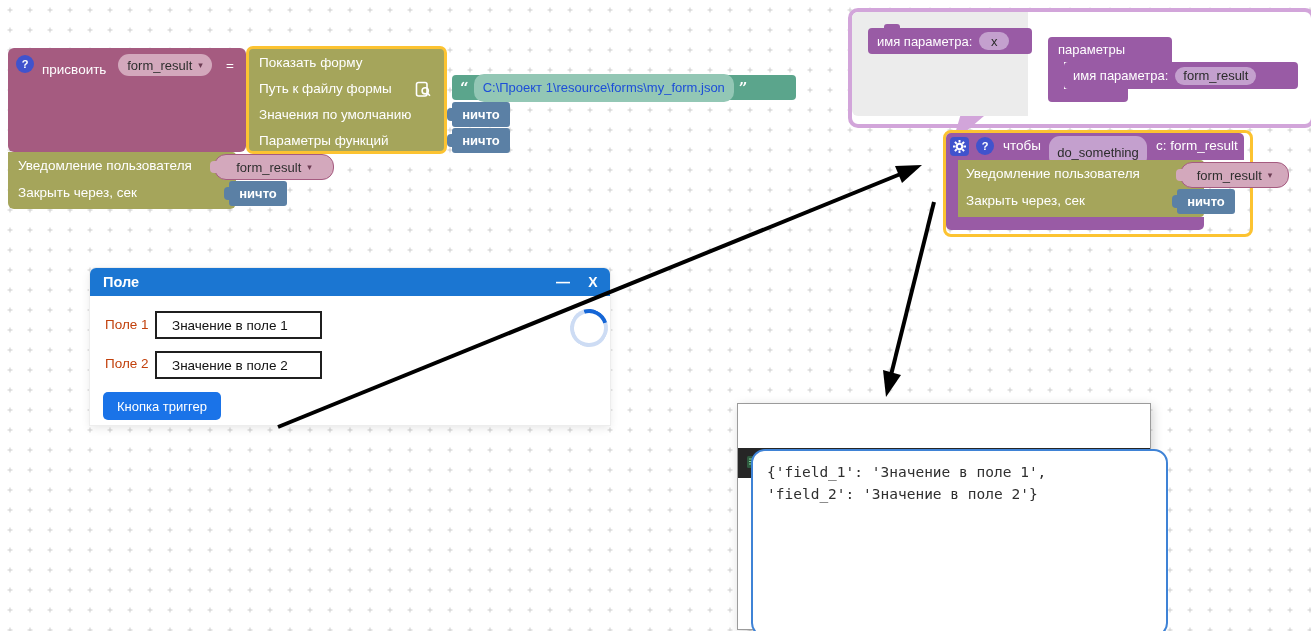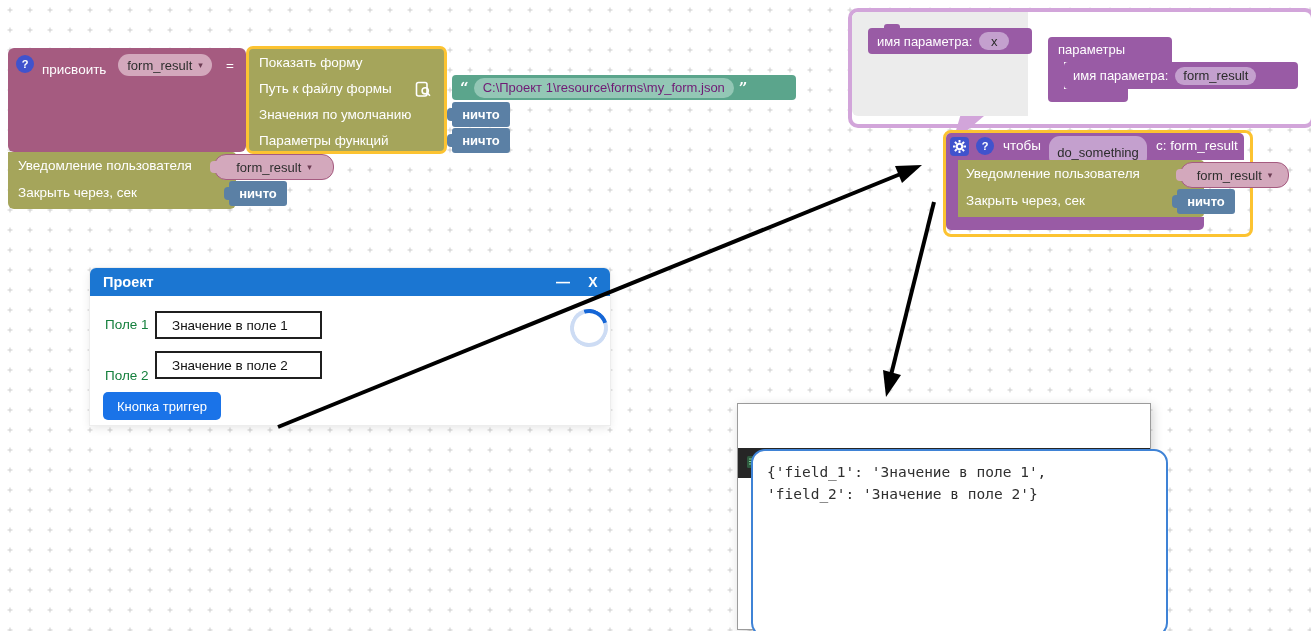--- a/index.html
+++ b/index.html
@@ -21,40 +21,40 @@
         display:flex;align-items:center;justify-content:center;font-size:11px;font-weight:bold;}
   .icn-square{position:absolute;width:19px;height:19px;border-radius:4px;background:#4053cd;
         display:flex;align-items:center;justify-content:center;}
   .pill{display:inline-flex;align-items:center;justify-content:center;background:#d3a8bc;border-radius:11px;
         color:#2e2e2e;font-size:13px;white-space:nowrap;}
   .pill-purple{background:#c4a0ce;color:#2b2b2b;}
   .caret{font-size:9px;color:#6b3b52;margin-left:6px;}
   .pinkblk{position:absolute;background:#d3a8bc;border:1px solid #a55b80;border-radius:12px;color:#2e2e2e;
         font-size:13px;display:flex;align-items:center;justify-content:center;z-index:12;white-space:nowrap;}
   .pinkblk::before{content:'';position:absolute;left:-5px;top:6px;width:6px;height:12px;background:#d3a8bc;border-radius:4px 0 0 4px;}
-  .str-pill{background:#93c7b5;border-radius:10px;height:20px;display:flex;align-items:center;
-        padding:0 9px;color:#701a75;font-size:13px;white-space:nowrap;}
+  .str-pill{background:#93c7b5;border-radius:10px;height:28px;display:flex;align-items:center;
+        padding:0 9px;color:#1d4ed8;font-size:13px;white-space:nowrap;}
   .quote{color:#fff;font-family:"DejaVu Serif",serif;font-weight:bold;font-size:15px;line-height:10px;}
   .bump{position:absolute;width:16px;height:5px;background:#995ba5;border-radius:3px 3px 0 0;}
   
   .bubble{position:absolute;background:#fff;border:4px solid #d2a5da;border-radius:10px;z-index:9;}
   .bubble-tail{position:absolute;background:#d2a5da;z-index:9;
         clip-path:polygon(12% 100%, 34% 0, 100% 0);}
   .gray-panel{position:absolute;left:0;top:0;width:176px;height:104px;background:#ececec;border-radius:6px 0 0 6px;}
   
   .fn-outline{position:absolute;border:3px solid #fcc331;border-radius:8px;z-index:10;}
   
   .window{position:absolute;background:#fff;z-index:20;}
   .form-window{box-shadow:0 0 0 1px #ededed,0 3px 10px rgba(0,0,0,.10);border-radius:6px 6px 0 0;}
   .form-title{position:absolute;left:0;top:0;right:0;height:28px;background:#1b76d2;border-radius:6px 6px 0 0;
         color:#fff;display:flex;align-items:center;}
   .form-title .t{font-weight:bold;font-size:14.5px;margin-left:13px;}
   .wbtn{position:absolute;top:0;height:28px;width:26px;display:flex;align-items:center;justify-content:center;
         color:#fff;font-size:14px;font-weight:bold;cursor:default;}
-  .flabel{position:absolute;color:#15803d;font-size:13.5px;}
+  .flabel{position:absolute;color:#c2410c;font-size:13.5px;}
   .finput{position:absolute;height:28px;border:2px solid #1f1f1f;font-size:13.5px;padding:0 15px;
         font-family:"Liberation Sans","DejaVu Sans",sans-serif;color:#111;background:#fff;box-sizing:border-box;}
   .fbutton{position:absolute;background:#1a73e8;border:none;border-radius:5px;color:#fff;font-size:13px;
         height:28px;padding:0 14px;font-family:"Liberation Sans","DejaVu Sans",sans-serif;}
   .spinner{position:absolute;width:30px;height:30px;border:4px solid #cddcf4;border-radius:50%;
         border-top-color:#1566d6;transform:rotate(28deg);}
   
   .rpa-window{border:1px solid #9b9b9b;box-shadow:2px 3px 10px rgba(0,0,0,.18);}
   .rpa-title{position:absolute;left:0;top:0;right:0;height:30px;background:#262626;display:flex;align-items:center;margin-top:44px;}
   .rpa-title .t{color:#d6d6d6;font-size:13px;margin-left:8px;}
@@ -187,27 +187,27 @@
       <span>form_result</span>
         <span class="caret">▾</span>
     </div>
     <div class="nito" style="left:1177px;top:189px;">
         <span>ничто</span>
       </div>
   </div>
 
   <div class="window form-window" style="left:90px;top:268px;width:520px;height:157px;">
     <div class="form-title">
-      <span class="t">Проект</span>
+      <span class="t">Поле</span>
       <span class="wbtn" style="right:34px;">—</span>
       <span class="wbtn" style="right:4px;">X</span>
     </div>
     <span class="flabel" style="left:15px;top:49px;">Поле 1</span>
     <input class="finput" style="left: 65px; top: 43px; width: 167px;" value="Значение в поле 1">
-    <span class="flabel" style="left:15px;top:100px;">Поле 2</span>
+    <span class="flabel" style="left:15px;top:88px;">Поле 2</span>
     <input class="finput" style="left: 65px; top: 83px; width: 167px;" value="Значение в поле 2">
     <button class="fbutton" style="left:13px;top:124px;">Кнопка триггер</button>
     <div class="spinner" style="left:480px;top:41px;"></div>
   </div>
 
   <div class="window rpa-window" style="left:737px;top:403px;width:412px;height:225px;">
     <div class="rpa-title">
       <span style="margin-left:9px;display:flex;">
         <svg width="17" height="17" viewBox="0 0 17 17">
           <rect x="0" y="1" width="12" height="12" rx="1.5" fill="#2f5b40"></rect>

